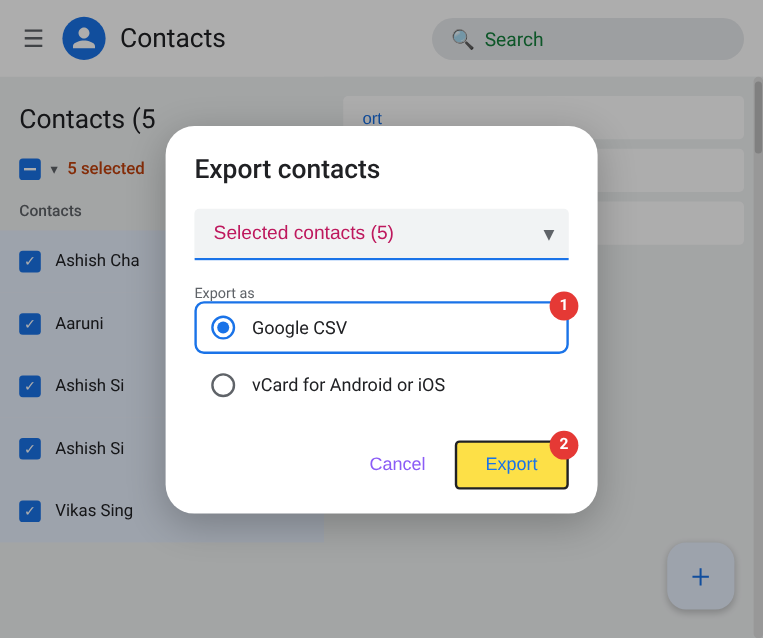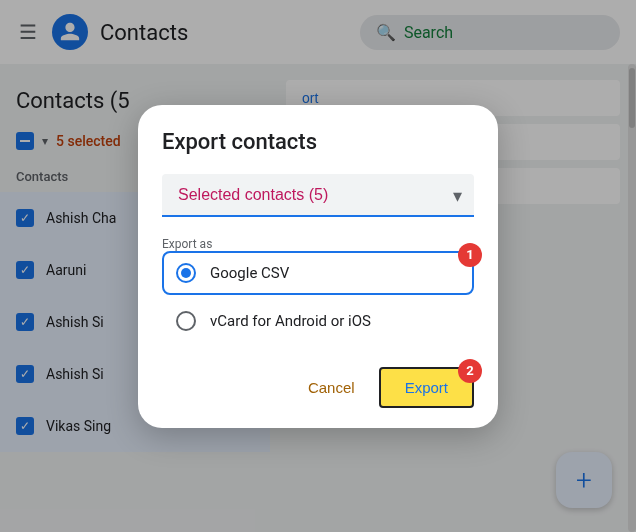--- a/index.html
+++ b/index.html
@@ -372,21 +372,21 @@
       display: flex;
       justify-content: flex-end;
       align-items: center;
       gap: 8px;
       margin-top: 4px;
     }
 
     .btn-cancel {
       background: none;
       border: none;
-      color: #a16207;
+      color: #8b5cf6;
       font-size: 15px;
       font-weight: 500;
       padding: 10px 16px;
       cursor: pointer;
       border-radius: 4px;
       text-align: right;
     }
 
     .export-btn-wrapper {
       position: relative;

